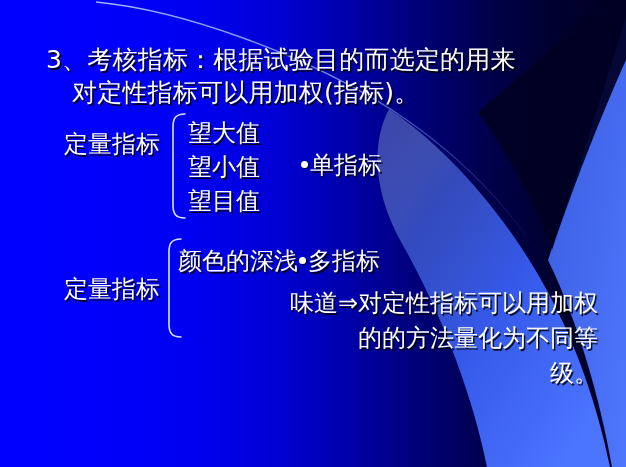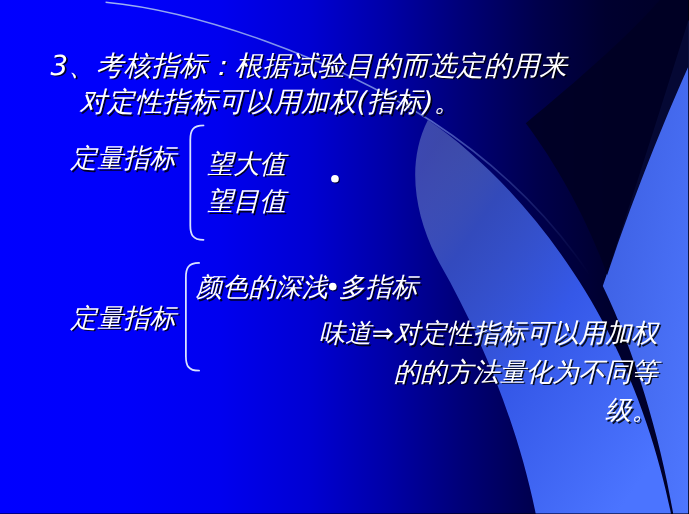--- a/index.html
+++ b/index.html
@@ -29,21 +29,20 @@
     inset: 0;
     width: 626px;
     height: 467px;
     pointer-events: none;
   }
   #text-layer {
     position: absolute;
     inset: 0;
     color: #ffffff;
     text-shadow: 1.5px 1.5px 0 rgba(0,0,0,0.85);
-    font-style: italic;
   }
 
   .title-block {
     position: absolute;
     left: 46px;
     top: 44px;
     width: 520px;
     font-size: 25px;
     line-height: 1.30;
     letter-spacing: 0.2px;
@@ -60,21 +59,21 @@
   .brace-quant {
     position: absolute;
     left: 166px;
     top: 113px;
     width: 22px;
     height: 106px;
   }
   .quant-items {
     position: absolute;
     left: 188px;
-    top: 132px;
+    top: 116px;
     font-size: 24px;
     line-height: 34px;
   }
   .single-indicator {
     position: absolute;
     left: 300px;
     top: 149px;
     font-size: 24px;
     white-space: nowrap;
   }
@@ -184,25 +183,26 @@
     </div>
 
     <div class="grp-quant-label">定量指标</div>
 
     <svg class="brace-quant" viewBox="0 0 22 106">
       <path d="M 19 1 C 9 1, 7 6, 7 14 L 7 92 C 7 100, 9 105, 19 105" fill="none" stroke="#D9E2FF" stroke-width="1.6" stroke-linecap="round"></path>
     </svg>
 
     <div class="quant-items">
       <div>望大值</div>
+      <div>望小值</div>
       <div>望目值</div>
     </div>
 
     <div class="single-indicator">
-      <span class="bullet-dot"></span>
+      <span class="bullet-dot"></span><span>单指标</span>
     </div>
 
     <div class="grp-qual-label">定量指标</div>
 
     <svg class="brace-qual" viewBox="0 0 22 100">
       <path d="M 19 1 C 9 1, 7 6, 7 14 L 7 86 C 7 94, 9 99, 19 99" fill="none" stroke="#D9E2FF" stroke-width="1.6" stroke-linecap="round"></path>
     </svg>
 
     <div class="qual-row1">
       <span>颜色的深浅</span><span class="bullet-dot"></span><span>多指标</span>

